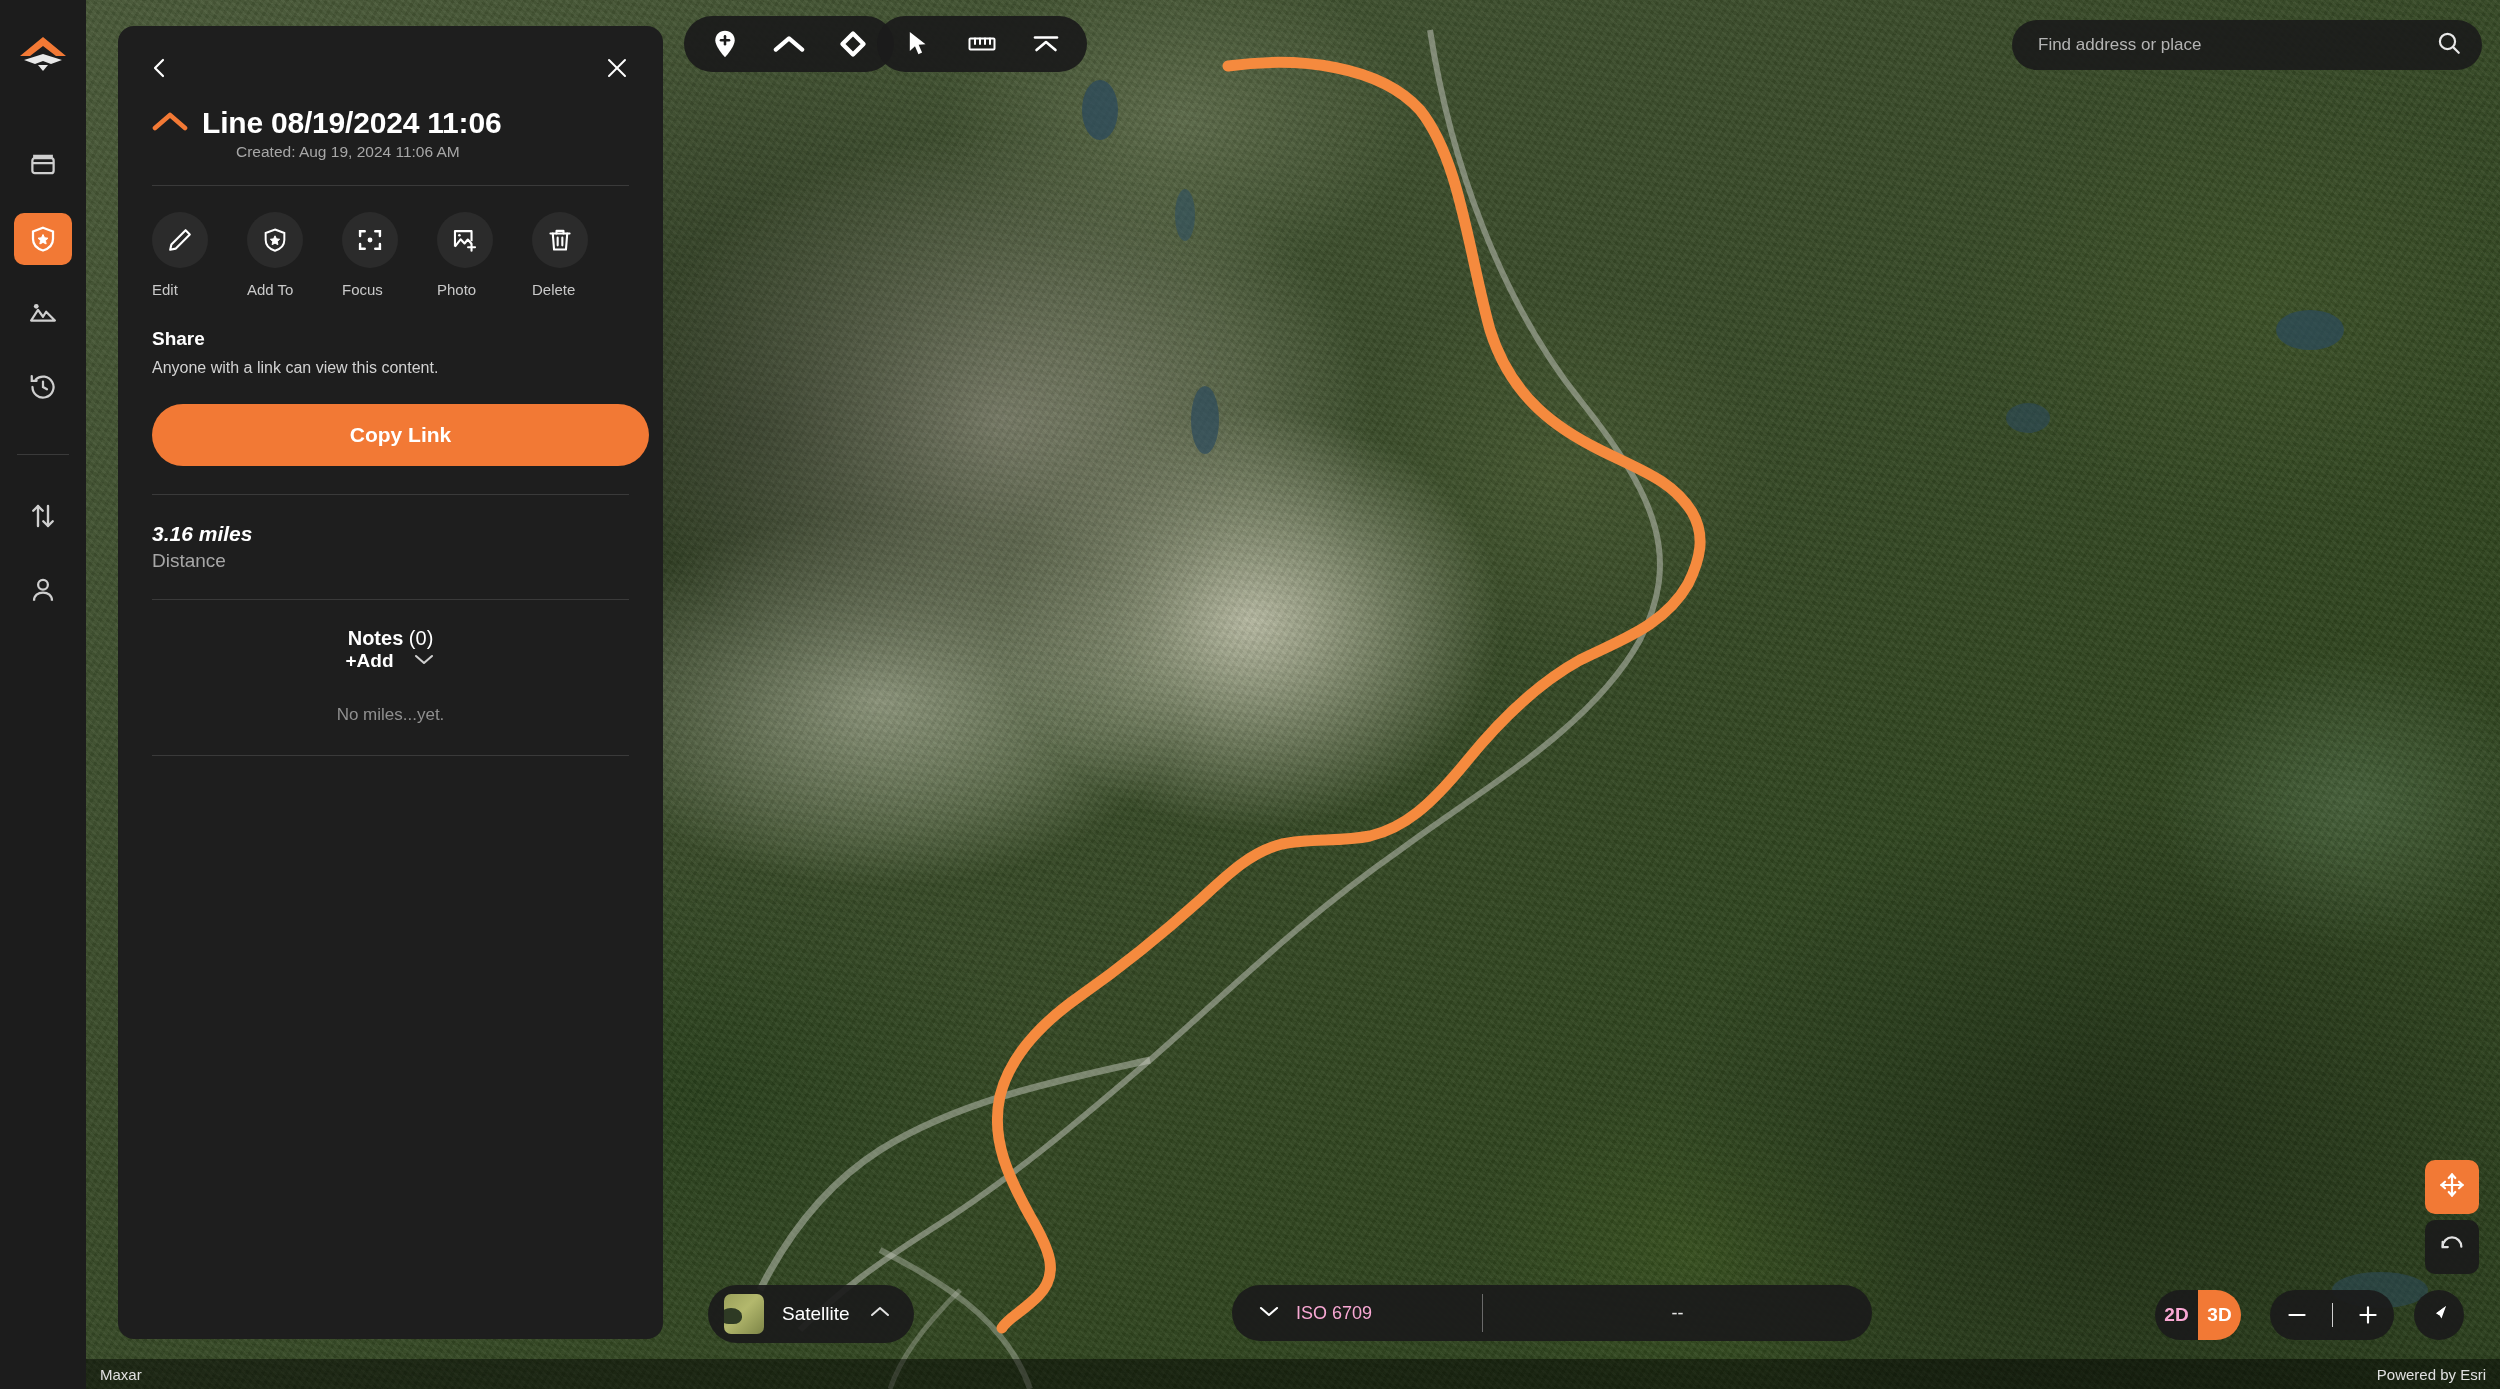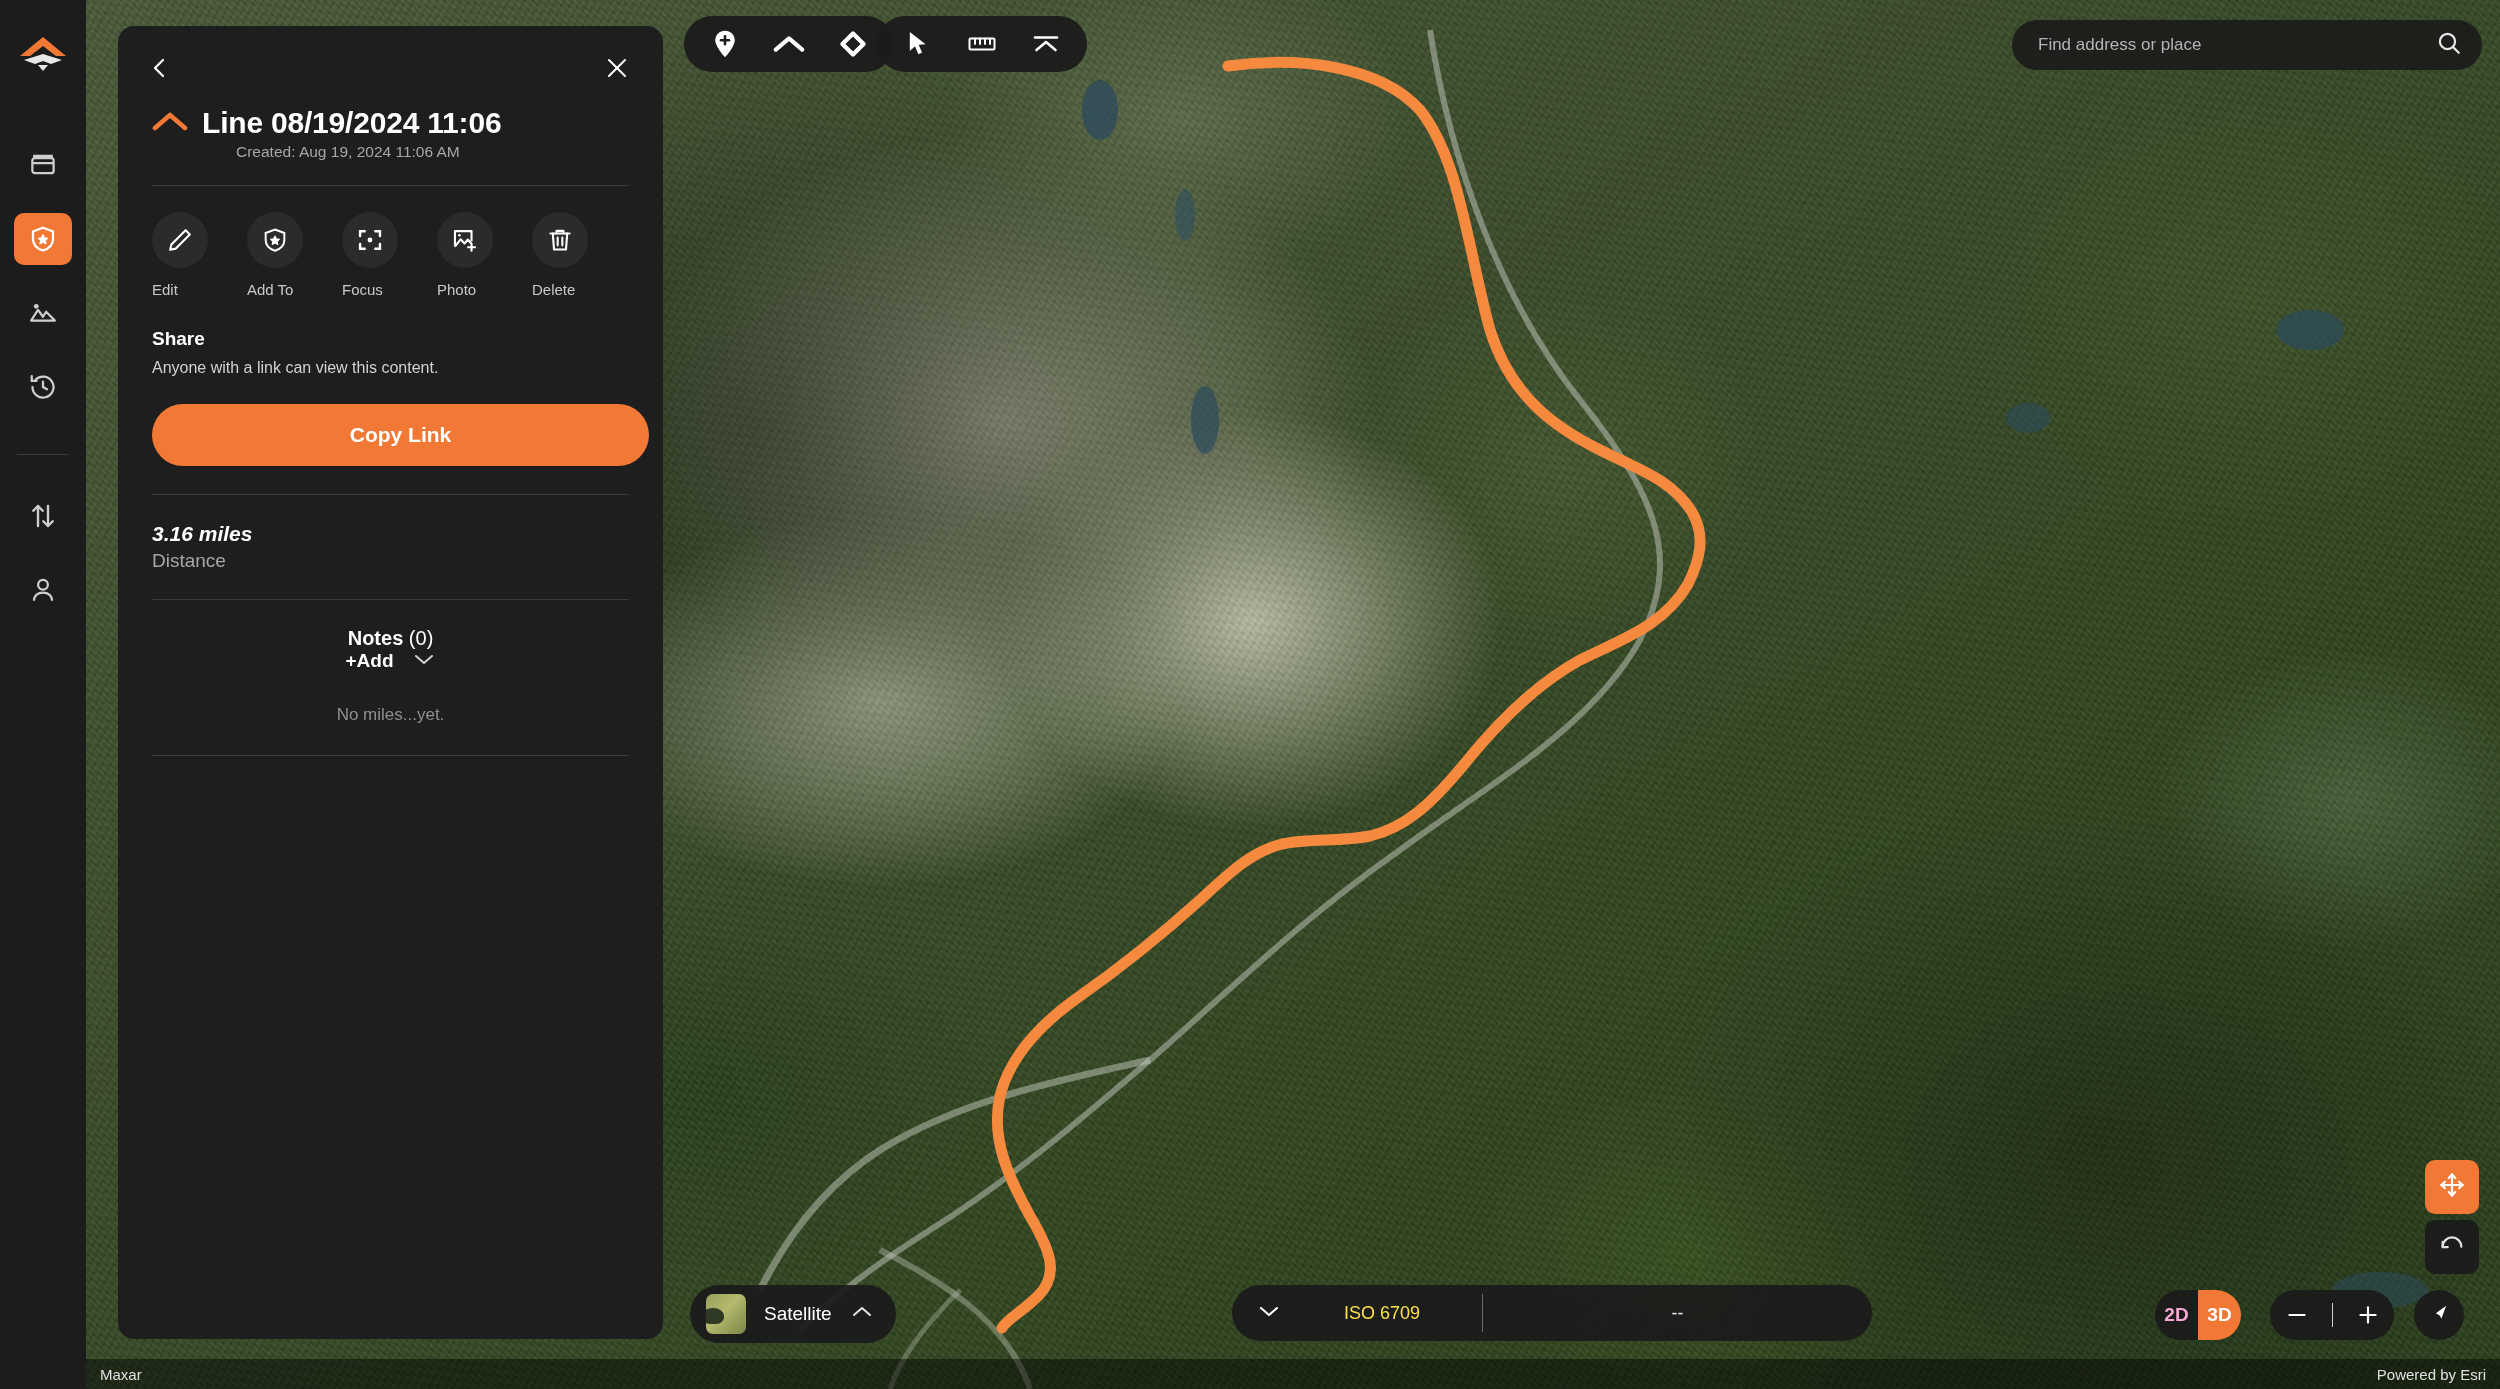--- a/index.html
+++ b/index.html
@@ -133,42 +133,42 @@
     background: rgba(27,27,27,0.9); border-radius: 25px;
     display: flex; align-items: center; z-index: 20; padding: 0 20px 0 26px;
   }
   #search input {
     flex: 1; background: transparent; border: none; outline: none;
     color: #e8e8e8; font-size: 17px; font-family: "Liberation Sans", sans-serif;
   }
   #search input::placeholder { color: #b4b4b4; }
 
   #basemap {
-    position: absolute; left: 690px; top: 1285px; height: 58px;
+    position: absolute; left: 708px; top: 1285px; height: 58px;
     background: rgba(27,27,27,0.93); border-radius: 30px;
     display: flex; align-items: center; gap: 18px; padding: 0 22px 0 16px; z-index: 20; cursor: pointer;
   }
   #basemap .swatch {
     width: 40px; height: 40px; border-radius: 7px;
     background: linear-gradient(135deg,#9aa05a 0%, #b3b86d 45%, #7d8547 100%);
     position: relative; overflow: hidden;
   }
   #basemap .swatch::after {
     content:""; position:absolute; left:-4px; top:14px; width:22px; height:16px;
     background:#2e3a24; border-radius:50% 50% 40% 40%;
   }
   #basemap .bm-label { font-size: 19px; color: #fff; }
 
   #coord {
     position: absolute; left: 1232px; top: 1285px; width: 640px; height: 56px;
     background: rgba(27,27,27,0.93); border-radius: 28px;
     display: flex; align-items: center; z-index: 20;
   }
   #coord .cformat { display: flex; align-items: center; gap: 16px; padding-left: 26px; width: 250px; cursor: pointer; }
-  #coord .cformat .fmt { font-size: 18px; color: #fde047; margin-left: 48px; }
+  #coord .cformat .fmt { font-size: 18px; color: #f9a8d4; }
   #coord .cdiv { width: 1px; height: 38px; background: #6a6a6a; }
   #coord .cval { flex: 1; text-align: center; font-size: 18px; color: #e6e6e6; }
 
   #viewmode {
     position: absolute; left: 2155px; top: 1290px; width: 86px; height: 50px;
     border-radius: 25px; overflow: hidden; display: flex; z-index: 20;
   }
   #viewmode div {
     flex: 1; display: flex; align-items: center; justify-content: center;
     font-size: 19px; font-weight: bold; cursor: pointer;

